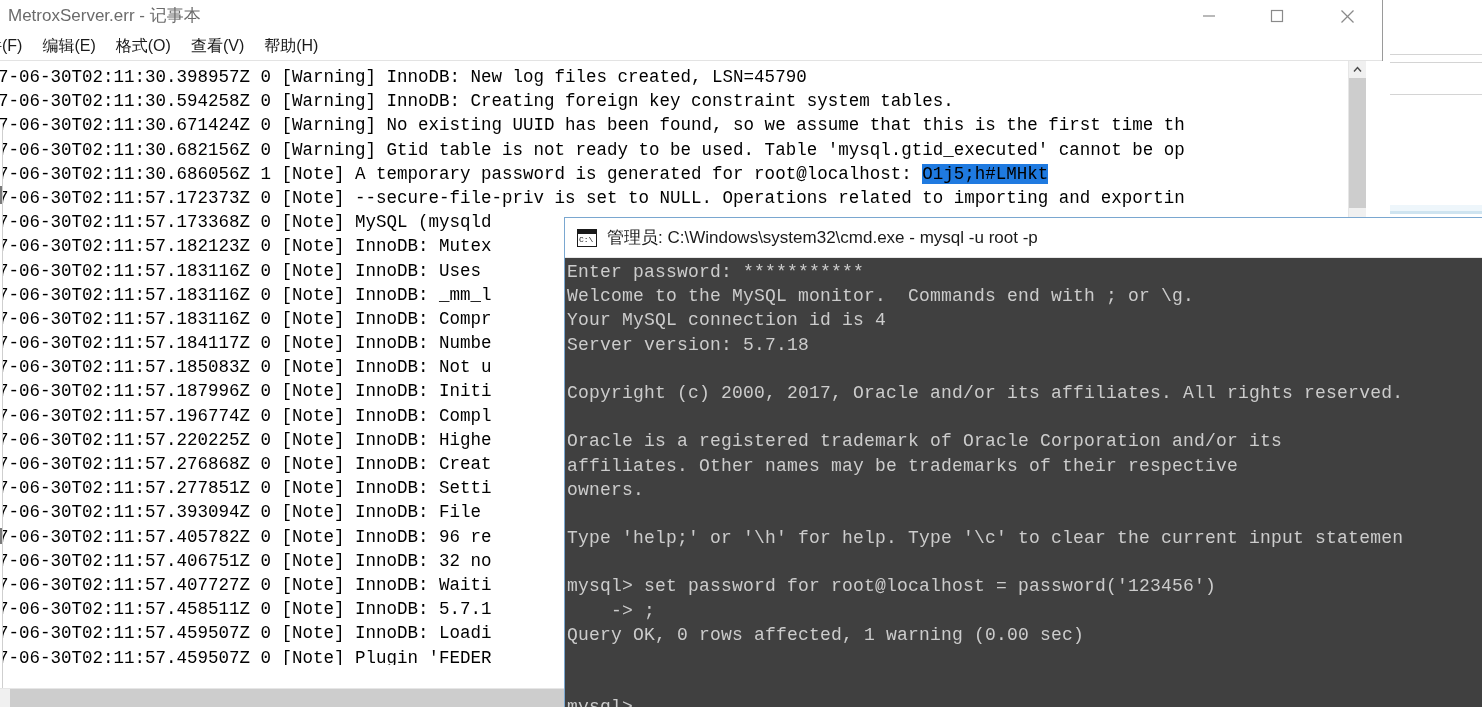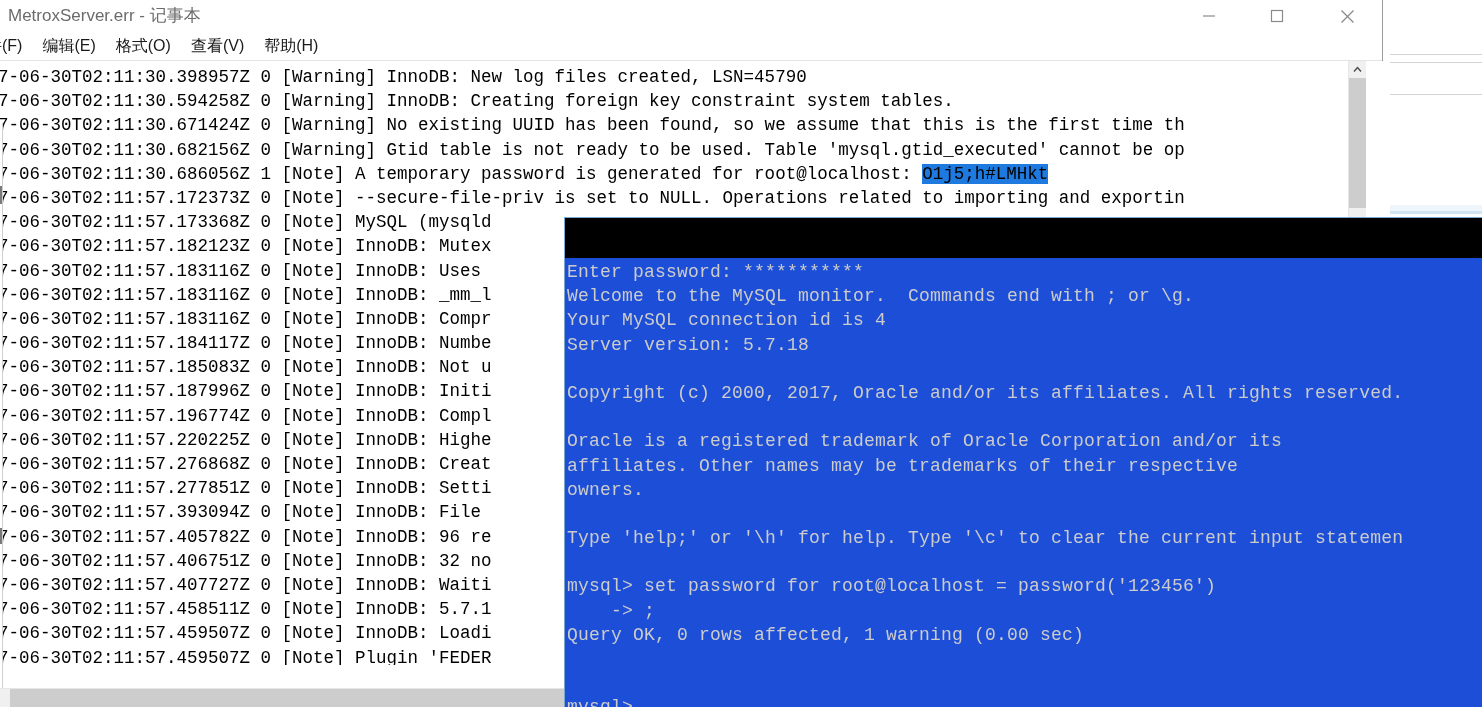--- a/index.html
+++ b/index.html
@@ -274,21 +274,21 @@
     color: #1a1a1a;
     font-family: "Liberation Sans", sans-serif;
     white-space: nowrap;
   }
   #cmd-body {
     position: absolute;
     left: 0;
     top: 40px;
     width: 917px;
     height: 449px;
-    background: #1d4ed8;
+    background: #404040;
     overflow: hidden;
     padding: 2px 0 0 2px;
     box-sizing: border-box;
   }
   #cmd-text {
     font-family: "Liberation Mono", monospace;
     font-size: 18px;
     line-height: 24.2px;
     color: #cccccc;
     white-space: pre;
@@ -358,18 +358,22 @@
         <div class="sb-thumb"></div>
       </div>
 
       <div id="np-hscroll">
         <div class="hsb-thumb"></div>
       </div>
     </div>
   </div>
 
   <div id="cmd">
+    <div id="cmd-titlebar">
+      <div id="cmd-icon"></div>
+      <div id="cmd-title">管理员: C:\Windows\system32\cmd.exe - mysql  -u root -p</div>
+    </div>
     <div id="cmd-body">
       <div id="cmd-text"><div class="cline">Enter password: ***********</div><div class="cline">Welcome to the MySQL monitor.  Commands end with ; or \g.</div><div class="cline">Your MySQL connection id is 4</div><div class="cline">Server version: 5.7.18</div><div class="cline"></div><div class="cline">Copyright (c) 2000, 2017, Oracle and/or its affiliates. All rights reserved.</div><div class="cline"></div><div class="cline">Oracle is a registered trademark of Oracle Corporation and/or its</div><div class="cline">affiliates. Other names may be trademarks of their respective</div><div class="cline">owners.</div><div class="cline"></div><div class="cline">Type 'help;' or '\h' for help. Type '\c' to clear the current input statemen</div><div class="cline"></div><div class="cline">mysql&gt; set password for root@localhost = password('123456')</div><div class="cline">    -&gt; ;</div><div class="cline">Query OK, 0 rows affected, 1 warning (0.00 sec)</div><div class="cline"></div><div class="cline"></div><div class="cline"><span>mysql&gt; </span></div></div>
     </div>
   </div>
 
 </div>
 
 </body></html>

